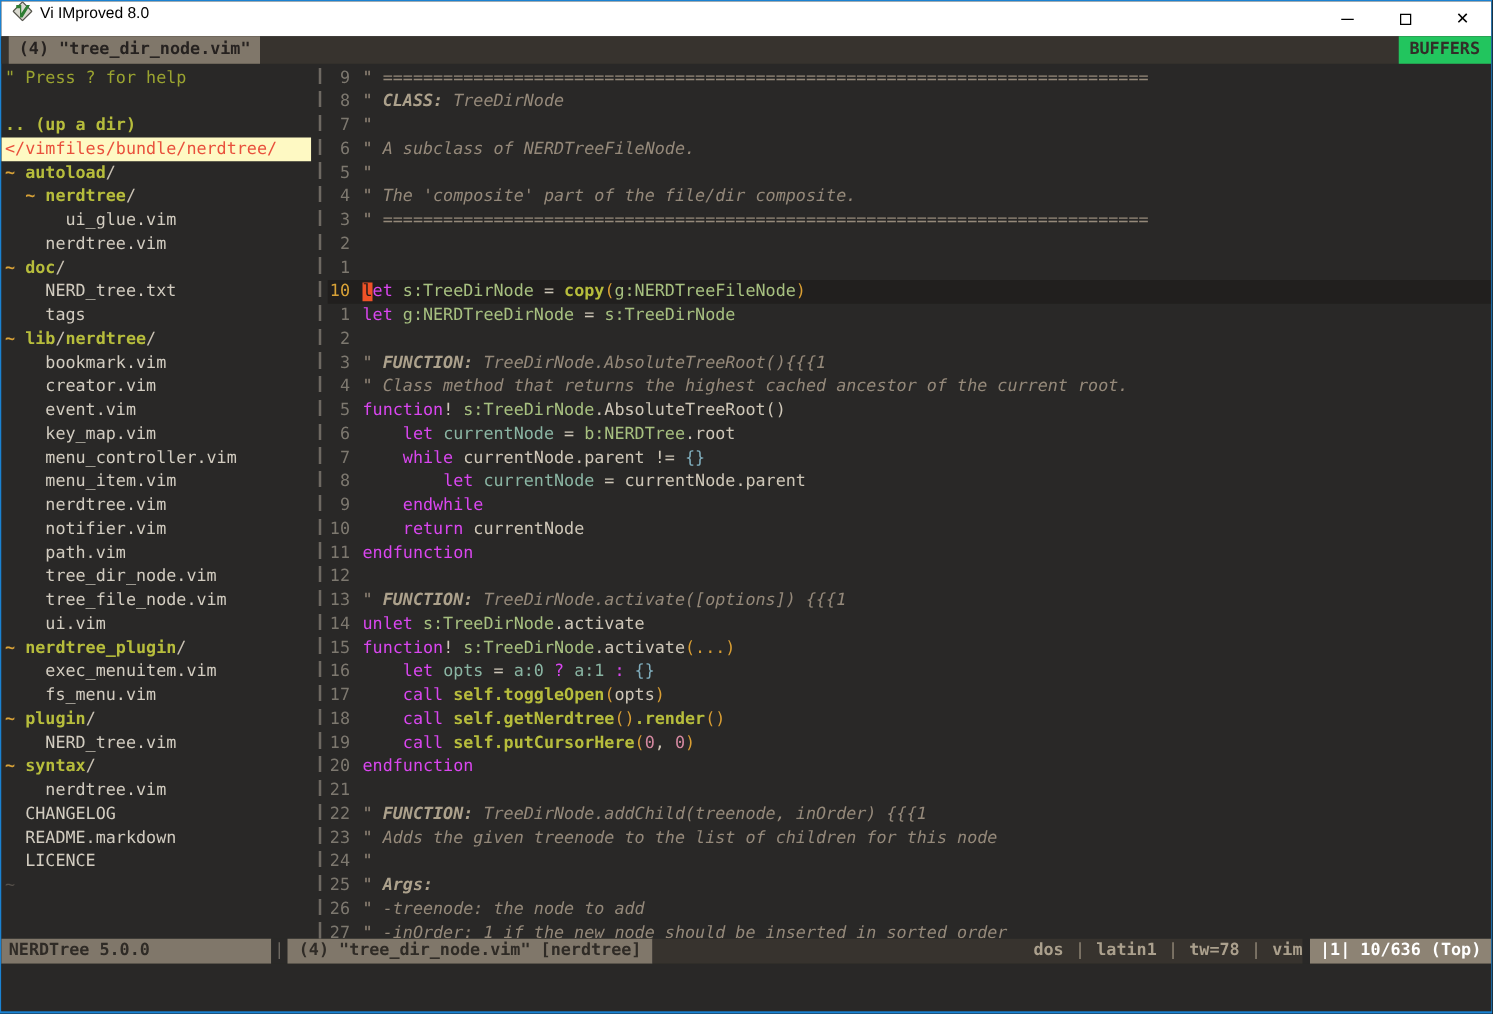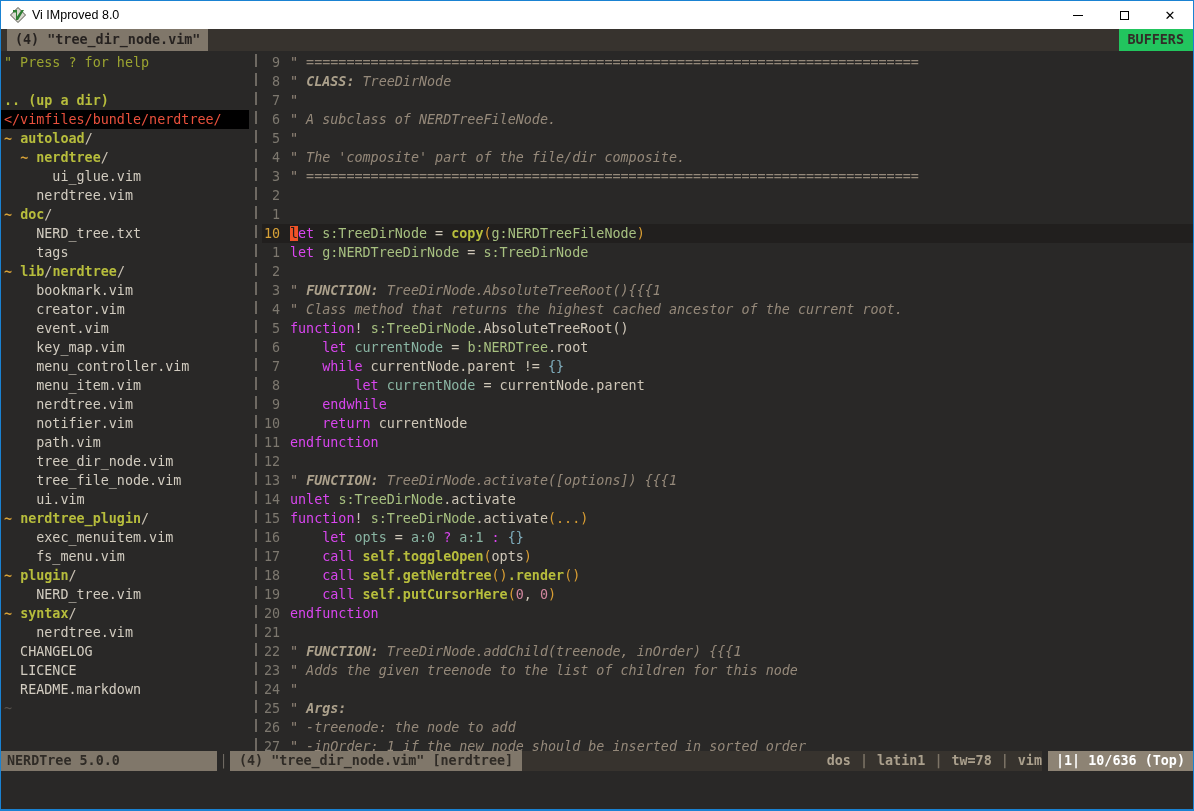--- a/index.html
+++ b/index.html
@@ -6,42 +6,42 @@
   html,body { width:1194px; height:811px; background:#0d0d0d; }
   .win {
     width:1194px; height:811px;
     border:1px solid #1a82d2; border-bottom-width:2px;
     display:flex; flex-direction:column;
     font-family:"DejaVu Sans Mono", monospace;
     font-size:13.4px; line-height:19px;
     background:#292827; overflow:hidden;
   }
   
-  .titlebar { height:28px; background:#ffffff; display:flex; align-items:center; flex:none; }
+  .titlebar { height:28px; background:#ffffff; display:flex; align-items:flex-start; flex:none; }
   .vim-icon { width:16px; height:16px; margin:0 6px 0 9px; flex:none; display:block; }
   .title { font-family:"Liberation Sans", sans-serif; font-size:12.5px; color:#000; }
   .winbtns { margin-left:auto; display:flex; height:100%; }
   .wbtn { width:46px; height:100%; display:flex; align-items:center; justify-content:center; color:#000; }
   .glyph-min { width:10px; height:1px; background:#000; }
   .glyph-max { width:9px; height:9px; border:1px solid #000; }
   .glyph-close { font-size:13px; line-height:13px; font-family:"DejaVu Sans", sans-serif; }
   
   .tabline { height:22px; background:#37332e; display:flex; align-items:stretch; flex:none; font-weight:bold; }
   .tab { margin-left:6px; padding:0 8px; background:#80776a; color:#262220; line-height:22px; white-space:pre; }
   .tab-fill { flex:1; }
   .buffers { padding:0 9px; background:#22c55e; color:#322e28; line-height:22px; }
   
   .main { flex:1; display:flex; overflow:hidden; }
   .nerdtree { width:248px; flex:none; padding-top:2px; overflow:hidden; }
   .vsep { width:13px; flex:none;
     background-image:repeating-linear-gradient(to bottom,#6e6962 0 13px,rgba(0,0,0,0) 13px 19px);
     background-size:2px 100%; background-repeat:no-repeat; background-position:50% 3px; }
   .editor { flex:1; padding-top:2px; overflow:hidden; }
   .row { height:19px; white-space:pre; }
-  .cl { background:#000000; }
+  .cl { background:#fef9c3; }
   .curline { background:#211f1e; }
   .lnum { display:inline-block; width:28px; text-align:right; padding-right:10px; color:#7d786f; }
   .curline .lnum { color:#d7a137; }
   
   .fg  { color:#cfc7b8; }
   .cm  { color:#95897a; font-style:italic; }
   .cb  { color:#aca18c; font-style:italic; font-weight:bold; }
   .kw  { color:#d946ef; }
   .gv  { color:#a7c080; }
   .tl  { color:#8ab5a3; }
@@ -128,22 +128,22 @@
         <div class="row"><span class="nf">    tree_file_node.vim</span></div>
         <div class="row"><span class="nf">    ui.vim</span></div>
         <div class="row"><span class="na">~ </span><span class="nd">nerdtree_plugin</span><span class="ns">/</span></div>
         <div class="row"><span class="nf">    exec_menuitem.vim</span></div>
         <div class="row"><span class="nf">    fs_menu.vim</span></div>
         <div class="row"><span class="na">~ </span><span class="nd">plugin</span><span class="ns">/</span></div>
         <div class="row"><span class="nf">    NERD_tree.vim</span></div>
         <div class="row"><span class="na">~ </span><span class="nd">syntax</span><span class="ns">/</span></div>
         <div class="row"><span class="nf">    nerdtree.vim</span></div>
         <div class="row"><span class="nf">  CHANGELOG</span></div>
+        <div class="row"><span class="nf">  README.markdown</span></div>
         <div class="row"><span class="nf">  LICENCE</span></div>
-        <div class="row"><span class="nf">  README.markdown</span></div>
         <div class="row"><span class="nt">~</span></div>
       </div>
     <div class="vsep"></div>
     <div class="editor" id="editor">
         <div class="row"><span class="lnum">9</span><span class="cm">" ============================================================================</span></div>
         <div class="row"><span class="lnum">8</span><span class="cm">" </span><span class="cb">CLASS:</span><span class="cm"> TreeDirNode</span></div>
         <div class="row"><span class="lnum">7</span><span class="cm">"</span></div>
         <div class="row"><span class="lnum">6</span><span class="cm">" A subclass of NERDTreeFileNode.</span></div>
         <div class="row"><span class="lnum">5</span><span class="cm">"</span></div>
         <div class="row"><span class="lnum">4</span><span class="cm">" The 'composite' part of the file/dir composite.</span></div>

